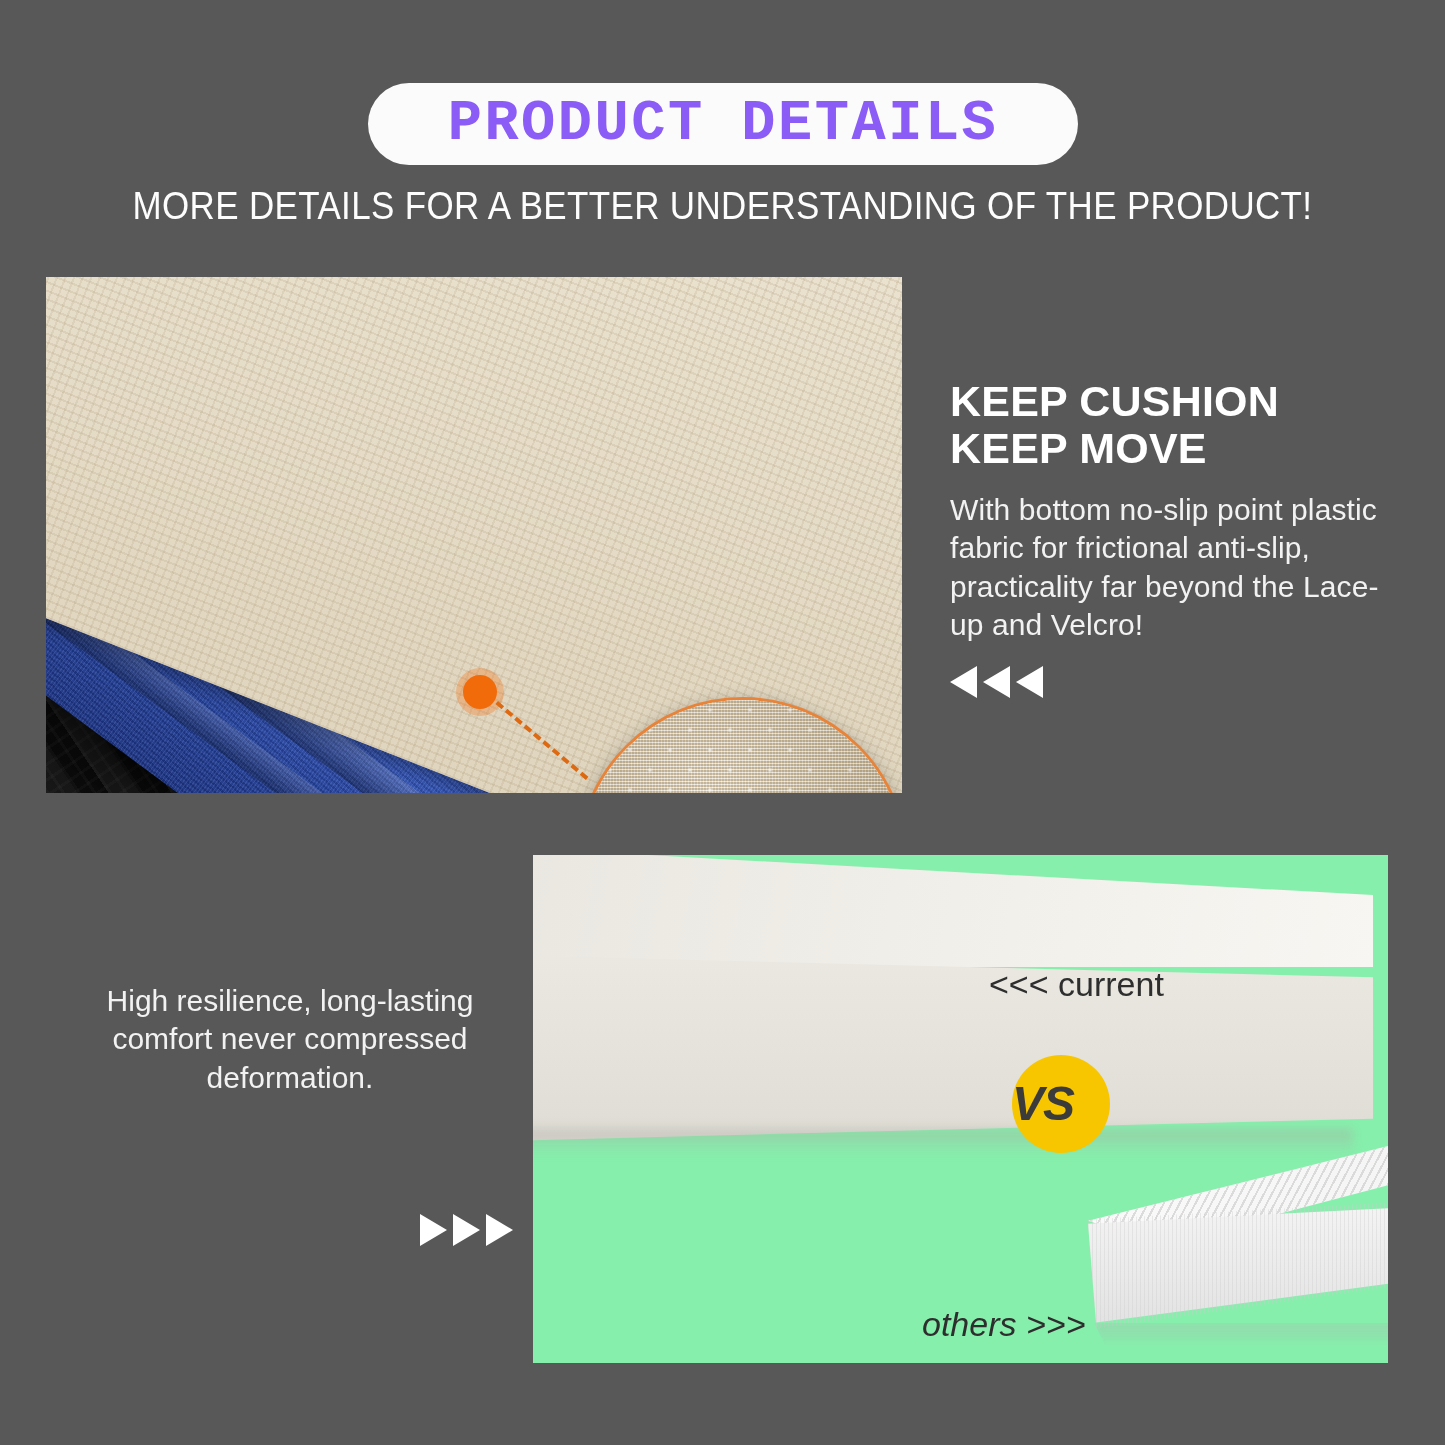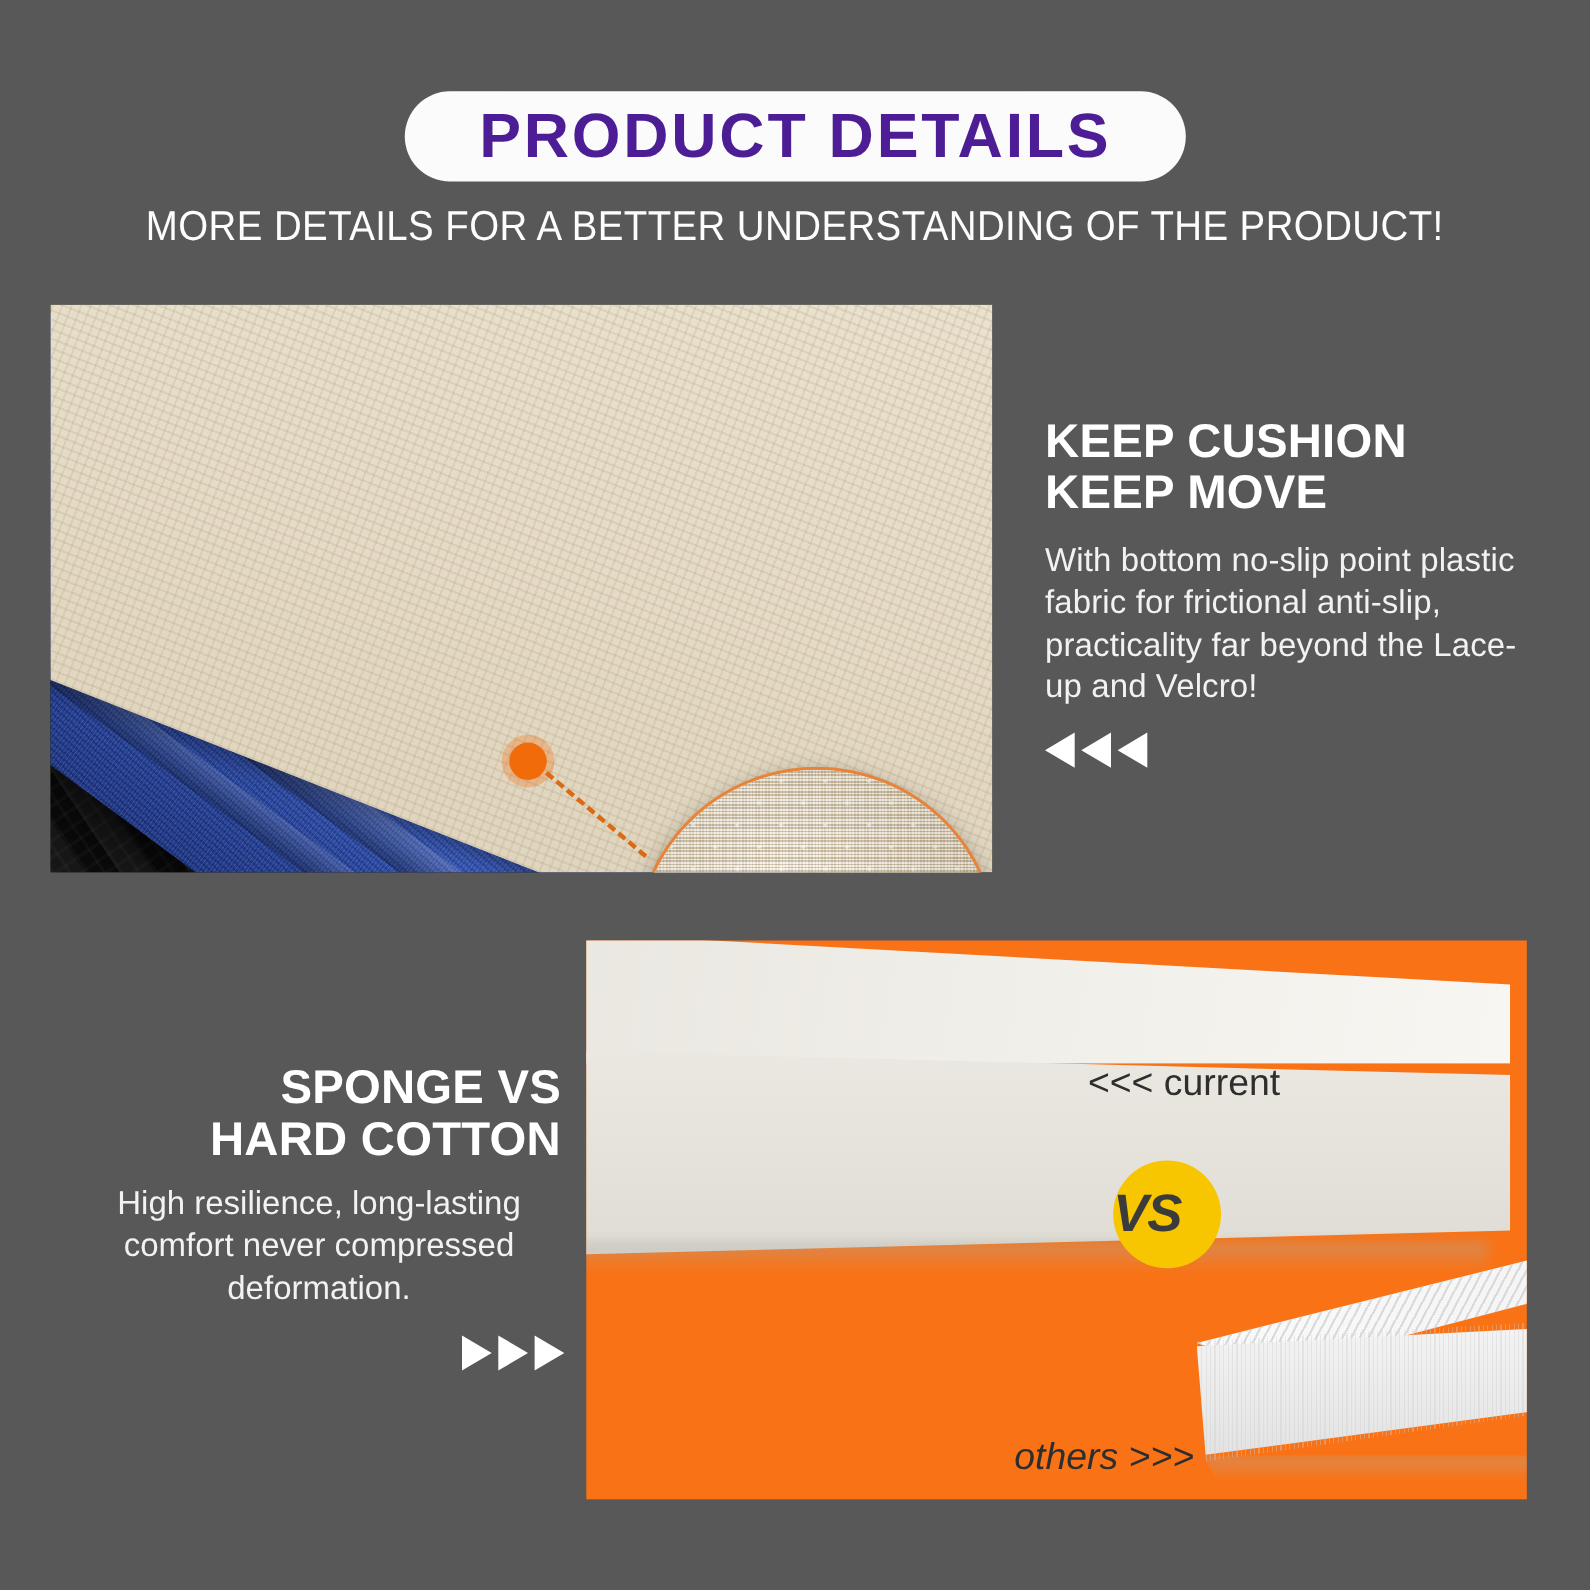--- a/index.html
+++ b/index.html
@@ -33,22 +33,22 @@
     background: #fbfbfb;
     border-radius: 41px;
     display: flex;
     align-items: center;
     justify-content: center;
   }
   .title-pill-text {
     font-size: 57px;
     font-weight: bold;
     letter-spacing: 2.5px;
-    color: #4c1d95;
-    font-family: Liberation Sans, sans-serif;
+    color: #8b5cf6;
+    font-family: Liberation Mono, monospace;
     white-space: nowrap;
     line-height: 1;
   }
   .subtitle {
     position: absolute;
     left: 0;
     top: 185px;
     width: 1445px;
     text-align: center;
     color: #fdfdfd;
@@ -256,21 +256,21 @@
     border-left: 27px solid #ffffff;
   }
 
   
   .photo-bottom {
     position: absolute;
     left: 533px;
     top: 855px;
     width: 855px;
     height: 508px;
-    background: #f97316;
+    background: #86efac;
     overflow: hidden;
   }
   
   .sponge {
     position: absolute;
     left: -30px;
     top: -8px;
     width: 880px;
   }
   .sponge-top {
@@ -422,24 +422,20 @@
     </div>
     <div class="body-right">With bottom no-slip point plastic fabric for frictional anti-slip, practicality far beyond the Lace-up and Velcro!</div>
   </div>
   <div class="arrows-left">
     <span class="tri-left"></span>
     <span class="tri-left"></span>
     <span class="tri-left"></span>
   </div>
 
   <div class="block-left">
-    <div class="head-left">
-      <div>SPONGE VS</div>
-      <div>HARD COTTON</div>
-    </div>
     <div class="body-left">High resilience, long-lasting comfort never compressed deformation.</div>
   </div>
   <div class="arrows-right">
     <span class="tri-right"></span>
     <span class="tri-right"></span>
     <span class="tri-right"></span>
   </div>
 
   <div class="photo-bottom">
     <div class="sponge">

